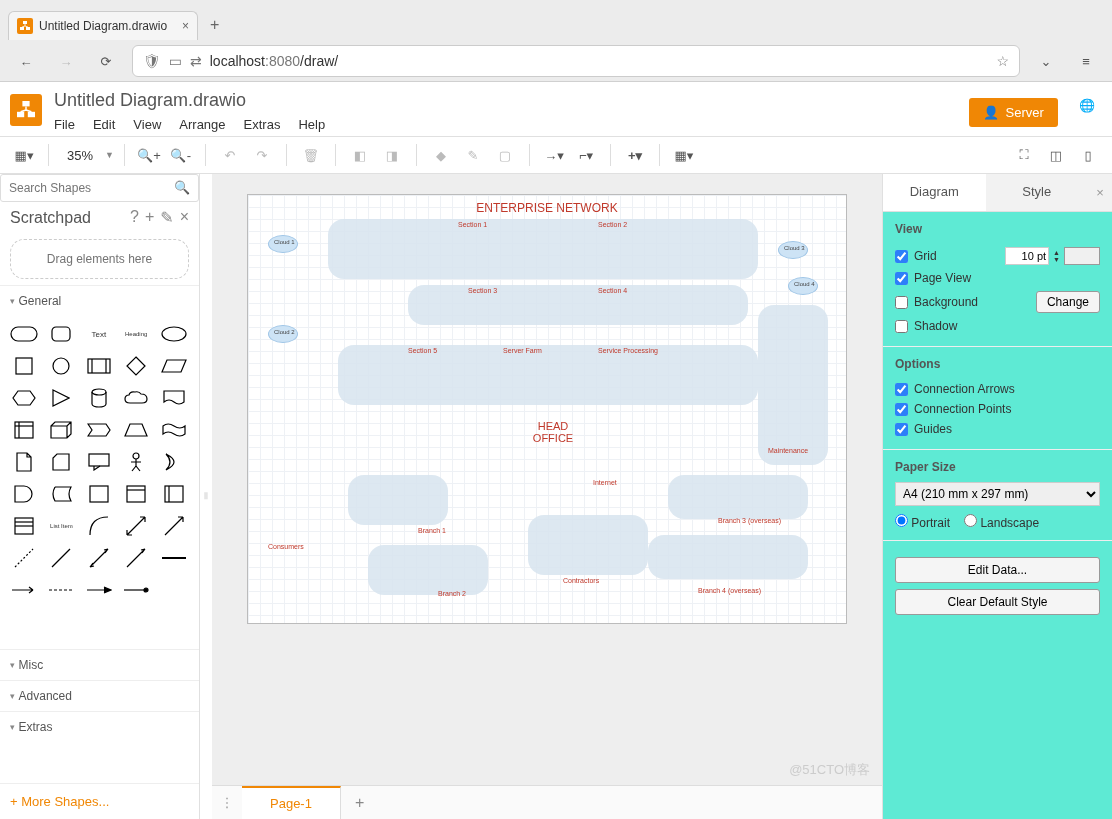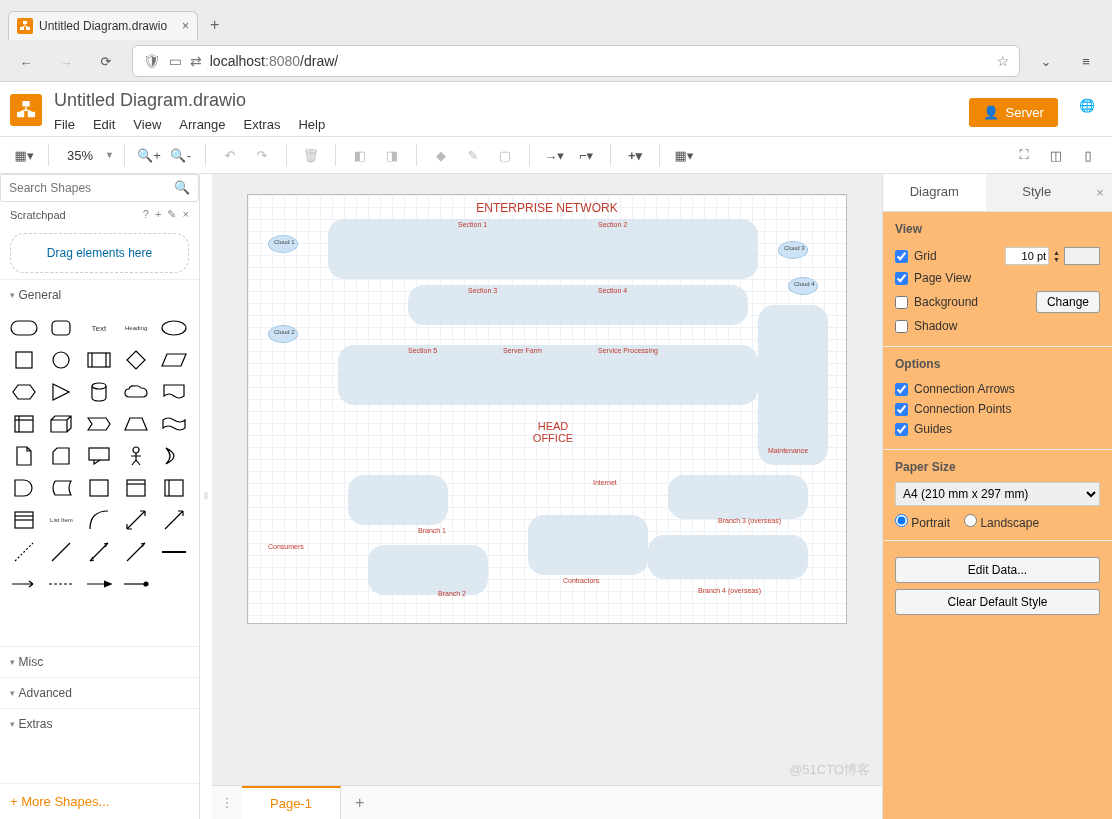--- a/index.html
+++ b/index.html
@@ -28,43 +28,43 @@
 .toolbar{height:38px;border-top:1px solid #e0e0e0;border-bottom:1px solid #e0e0e0;display:flex;align-items:center;padding:0 10px;gap:4px}
 .tb-btn{width:28px;height:28px;display:flex;align-items:center;justify-content:center;color:#555;cursor:pointer;border-radius:3px}
 .tb-sep{width:1px;height:22px;background:#ddd;margin:0 6px}
 .zoom-val{font-size:13px;color:#333;padding:0 8px}
 .tb-spacer{flex:1}
 .workspace{flex:1;display:flex;overflow:hidden}
 .sidebar-left{width:200px;border-right:1px solid #e0e0e0;display:flex;flex-direction:column;background:#fff}
 .search-shapes{margin:0;position:relative}
 .search-shapes input{width:100%;padding:6px 28px 6px 8px;border:1px solid #ddd;border-radius:3px;font-size:12px}
 .search-shapes .sicon{position:absolute;right:8px;top:6px;color:#999}
-.scratchpad-hdr{display:flex;align-items:center;padding:6px 10px;font-size:11px;color:#555}
+.scratchpad-hdr{display:flex;align-items:center;padding:6px 10px;font-size:16px;color:#555}
 .scratchpad-hdr .sp-actions{margin-left:auto;display:flex;gap:6px;color:#888}
-.scratch-drop{margin:6px 10px;border:1px dashed #ccc;border-radius:14px;padding:12px;text-align:center;font-size:12px;color:#0369a1}
+.scratch-drop{margin:6px 10px;border:1px dashed #ccc;border-radius:14px;padding:12px;text-align:center;font-size:12px;color:#737373}
 .section-hdr{padding:8px 10px;font-size:12px;color:#555;border-top:1px solid #eee;cursor:pointer;display:flex;align-items:center;gap:4px}
 .section-hdr::before{content:"▾";font-size:9px;color:#888}
 .shapes-grid{display:grid;grid-template-columns:repeat(5,1fr);gap:4px;padding:4px 8px}
 .shape-cell{width:32px;height:28px;display:flex;align-items:center;justify-content:center}
 .shape-cell svg{stroke:#000;fill:none;stroke-width:1.2}
 .more-shapes{padding:10px;color:#f08705;font-size:13px;cursor:pointer;border-top:1px solid #eee;margin-top:auto}
 .canvas-area{flex:1;display:flex;flex-direction:column;background:#eee;position:relative}
 .canvas-scroll{flex:1;overflow:auto;position:relative;display:flex;align-items:flex-start;justify-content:center;padding:20px}
 .paper{background:#fff;border:1px solid #bbb;width:600px;height:430px;position:relative;background-image:linear-gradient(#eef1f5 1px,transparent 1px),linear-gradient(90deg,#eef1f5 1px,transparent 1px);background-size:12px 12px}
 .diagram-title{text-align:center;color:#c0392b;font-size:12px;font-weight:500;padding-top:6px}
 .net-group{position:absolute;background:#d7e4ef;border-radius:16px;opacity:0.85}
 .net-label{position:absolute;font-size:7px;color:#c0392b;text-align:center}
 .head-office{position:absolute;top:225px;left:270px;color:#c0392b;font-size:11px;font-weight:500;text-align:center;width:70px}
 .cloud{position:absolute;width:30px;height:18px;background:#cde3f5;border-radius:50%;border:1px solid #9fc5e6}
 .cloud-label{position:absolute;font-size:6px;color:#444}
 .footer-tabs{height:34px;border-top:1px solid #ddd;background:#fafafa;display:flex;align-items:center}
 .ft-handle{width:30px;text-align:center;color:#999;cursor:pointer}
 .page-tab{padding:8px 28px;color:#f08705;font-weight:500;font-size:13px;border-right:1px solid #ddd;background:#fff;border-top:2px solid #f08705;margin-top:-1px}
 .add-page{padding:0 14px;color:#888;font-size:16px;cursor:pointer}
-.sidebar-right{width:230px;border-left:1px solid #e0e0e0;background:#fdba74;display:flex;flex-direction:column}
+.sidebar-right{width:230px;border-left:1px solid #e0e0e0;background:#5eead4;display:flex;flex-direction:column}
 .right-tabs{display:flex;border-bottom:1px solid #e0e0e0}
 .rtab{flex:1;padding:10px;text-align:center;font-size:13px;color:#555;cursor:pointer}
 .rtab.active{background:#fff;border-bottom:2px solid #fff;font-weight:500}
 .rtab.inactive{background:#f2f2f2}
 .rtab-close{width:24px;display:flex;align-items:center;justify-content:center;color:#999;background:#f2f2f2;cursor:pointer}
 .panel-section{padding:10px 12px;border-bottom:1px solid #eee}
 .panel-section h4{font-size:12px;font-weight:600;color:#555;margin-bottom:8px}
 .chk-row{display:flex;align-items:center;gap:6px;font-size:12px;color:#333;padding:3px 0}
 .chk-row input[type=checkbox]{accent-color:#2d7ff9}
 .grid-input{width:44px;font-size:11px;padding:2px;text-align:right;border:1px solid #ccc}

